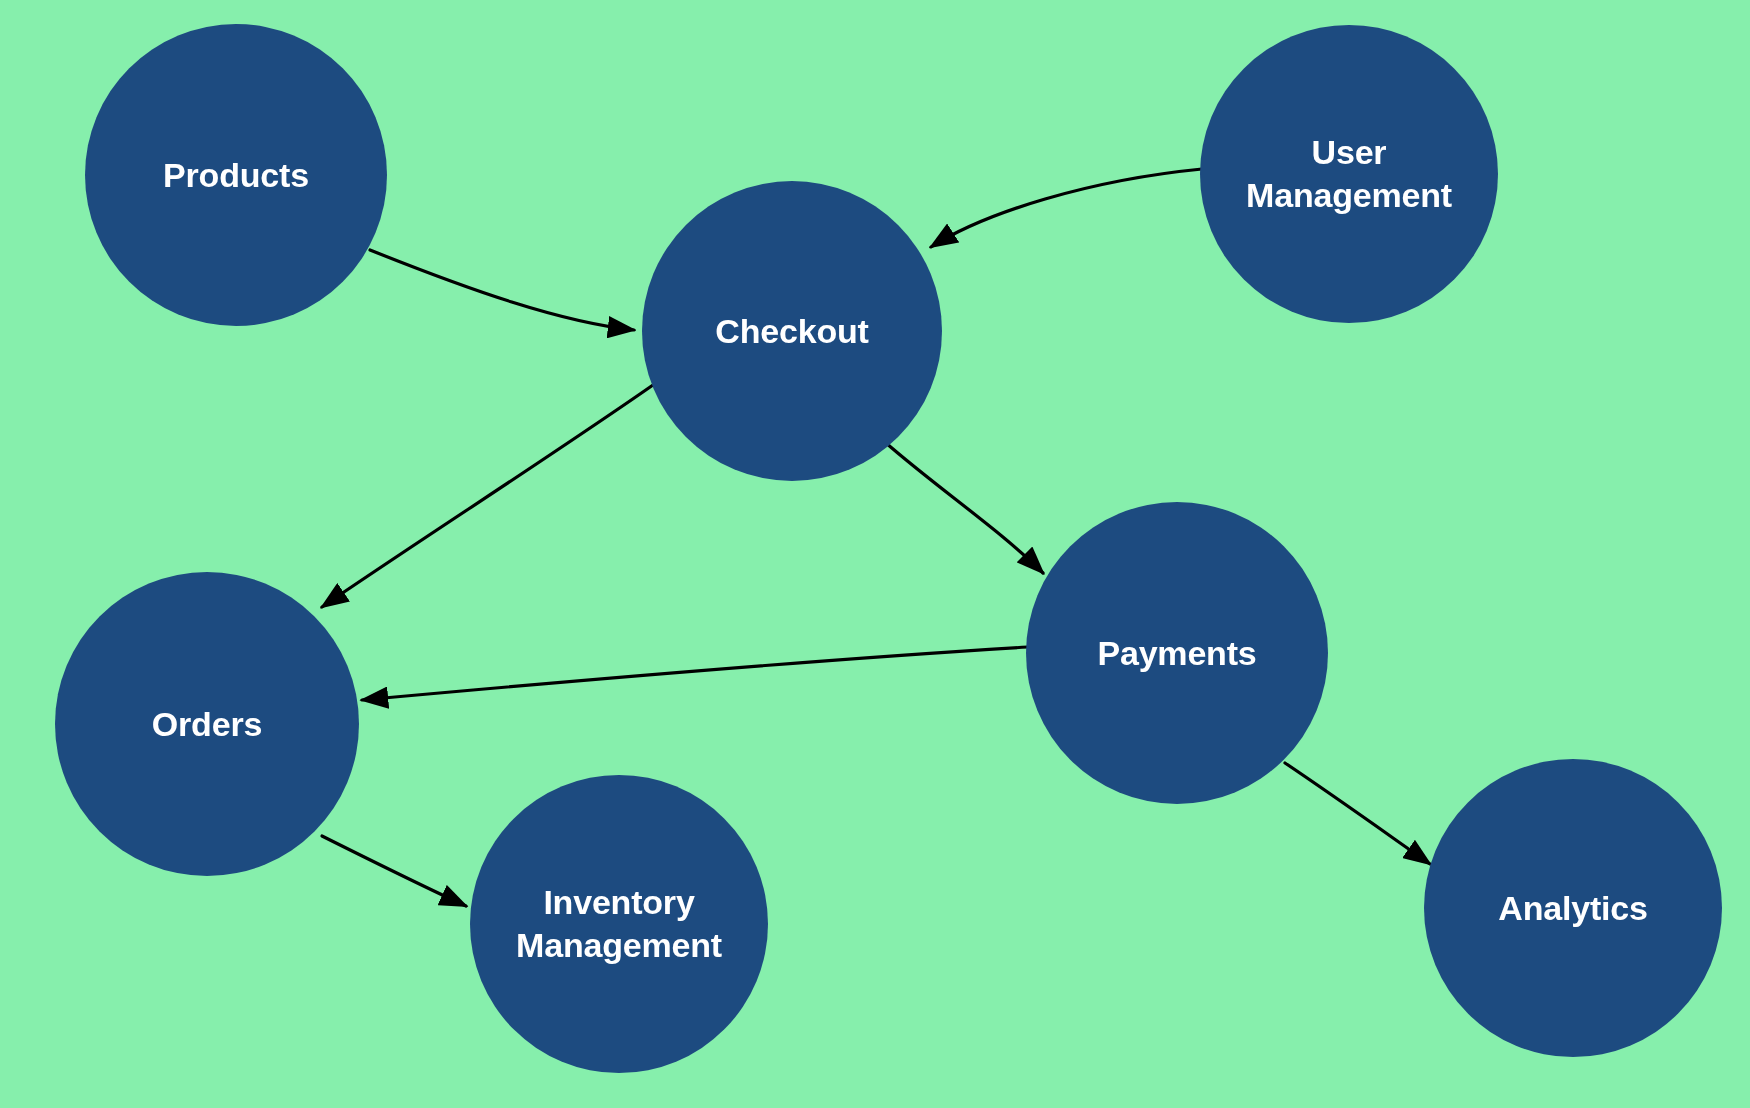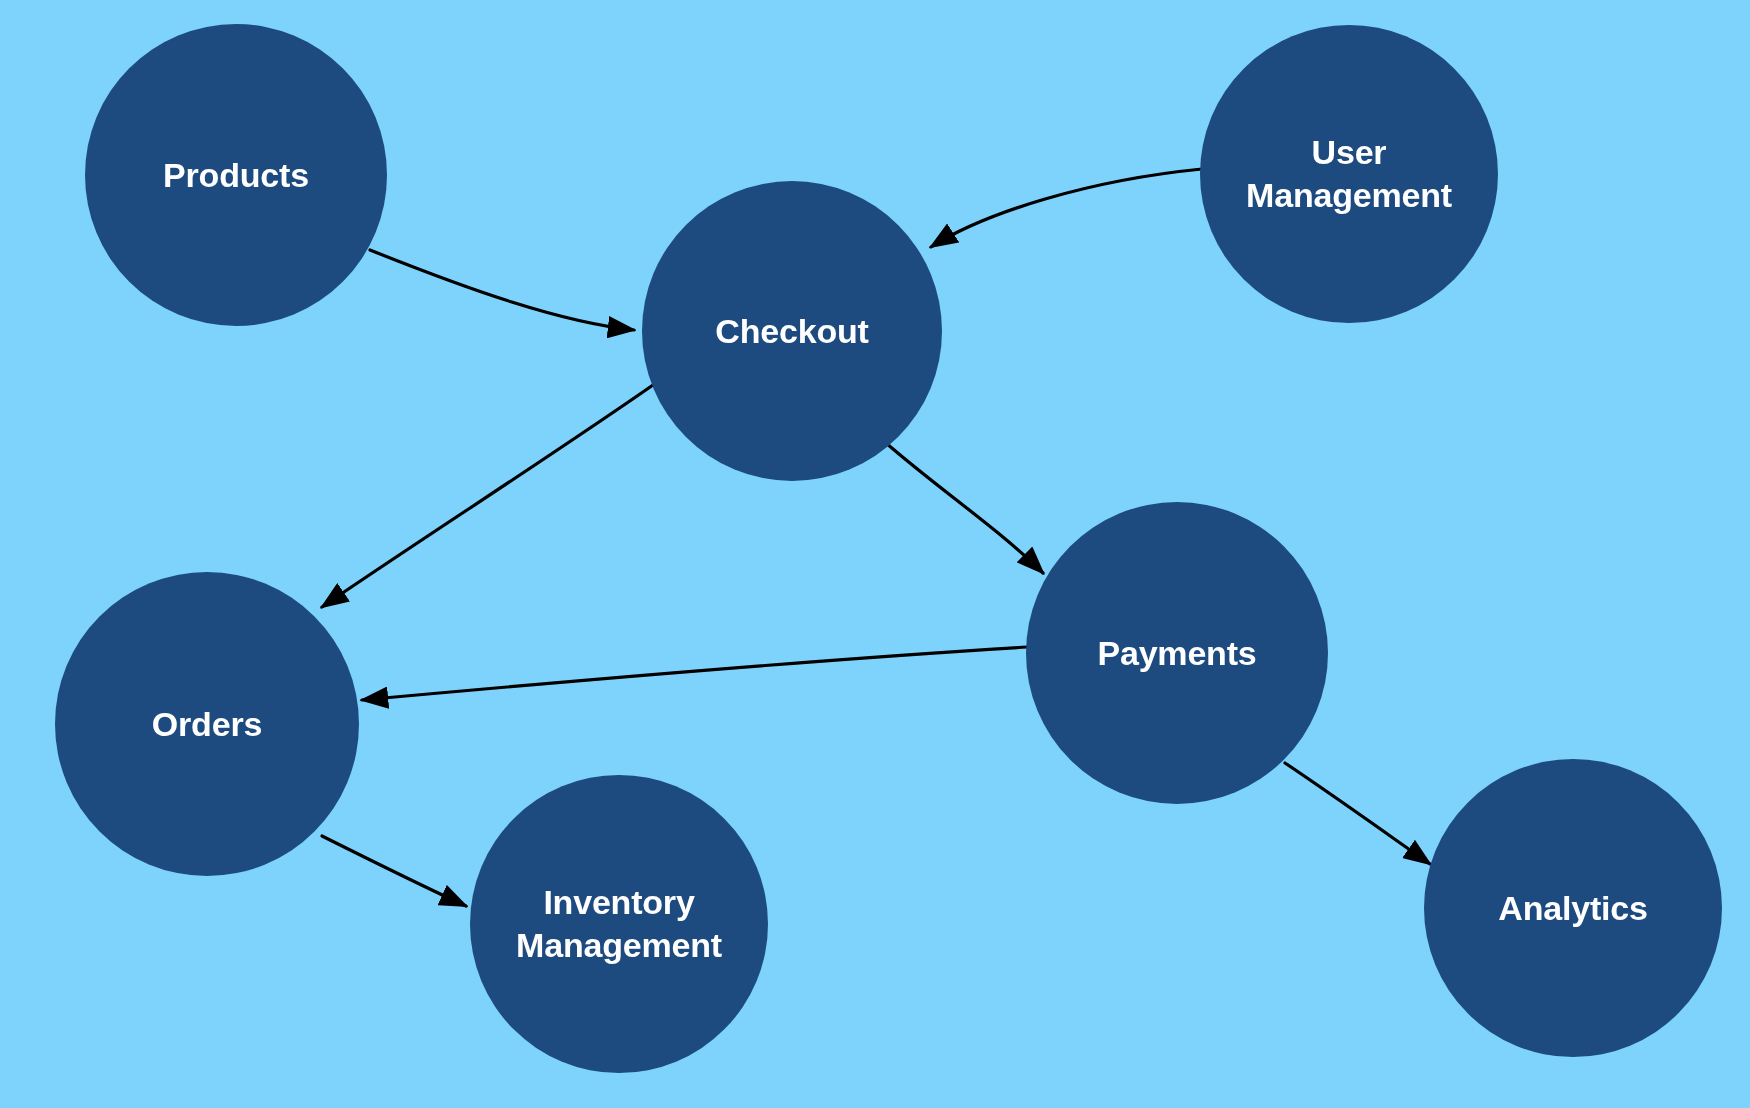--- a/index.html
+++ b/index.html
@@ -7,21 +7,21 @@
     padding: 0;
     background: #ffffff;
   }
   body {
     font-family: "Liberation Sans", sans-serif;
   }
   #canvas {
     position: relative;
     width: 1750px;
     height: 1108px;
-    background: #7dd3fc;
+    background: #86efac;
     overflow: hidden;
   }
   #graph-svg {
     position: absolute;
     left: 0;
     top: 0;
     width: 1750px;
     height: 1108px;
   }
   .edge-path {

